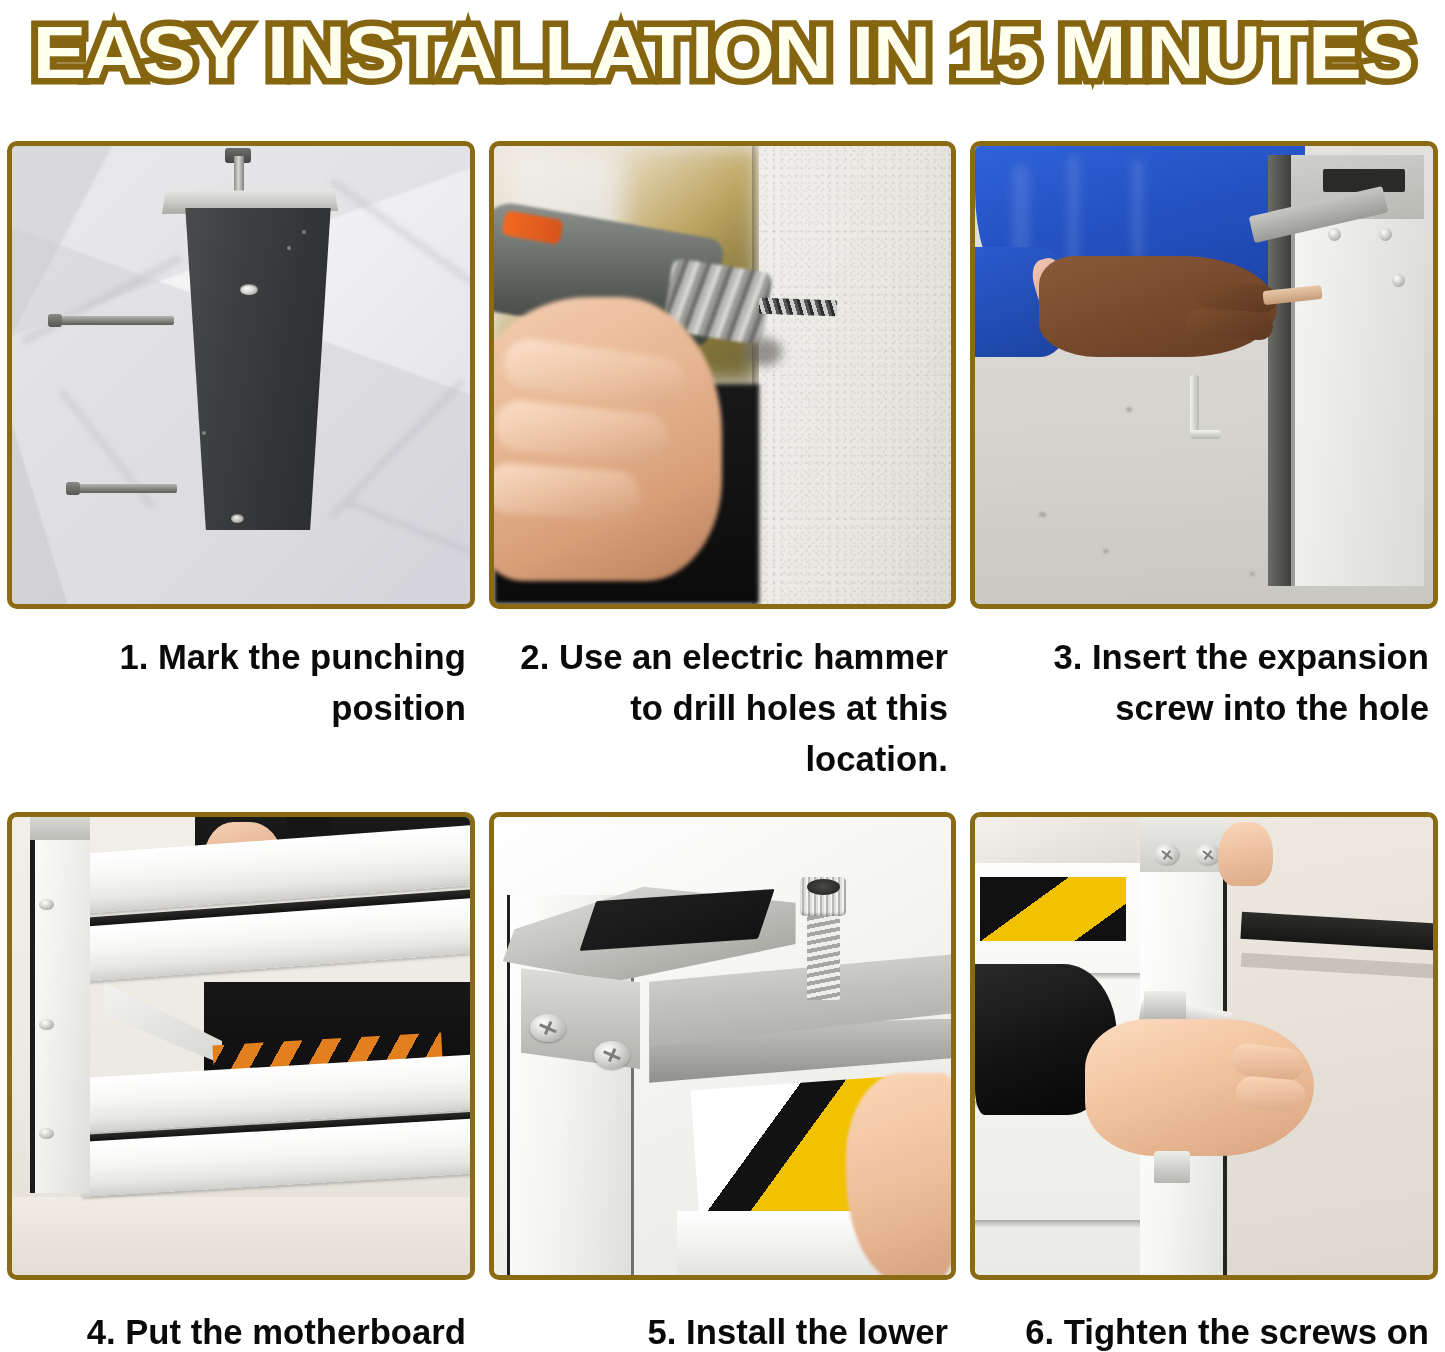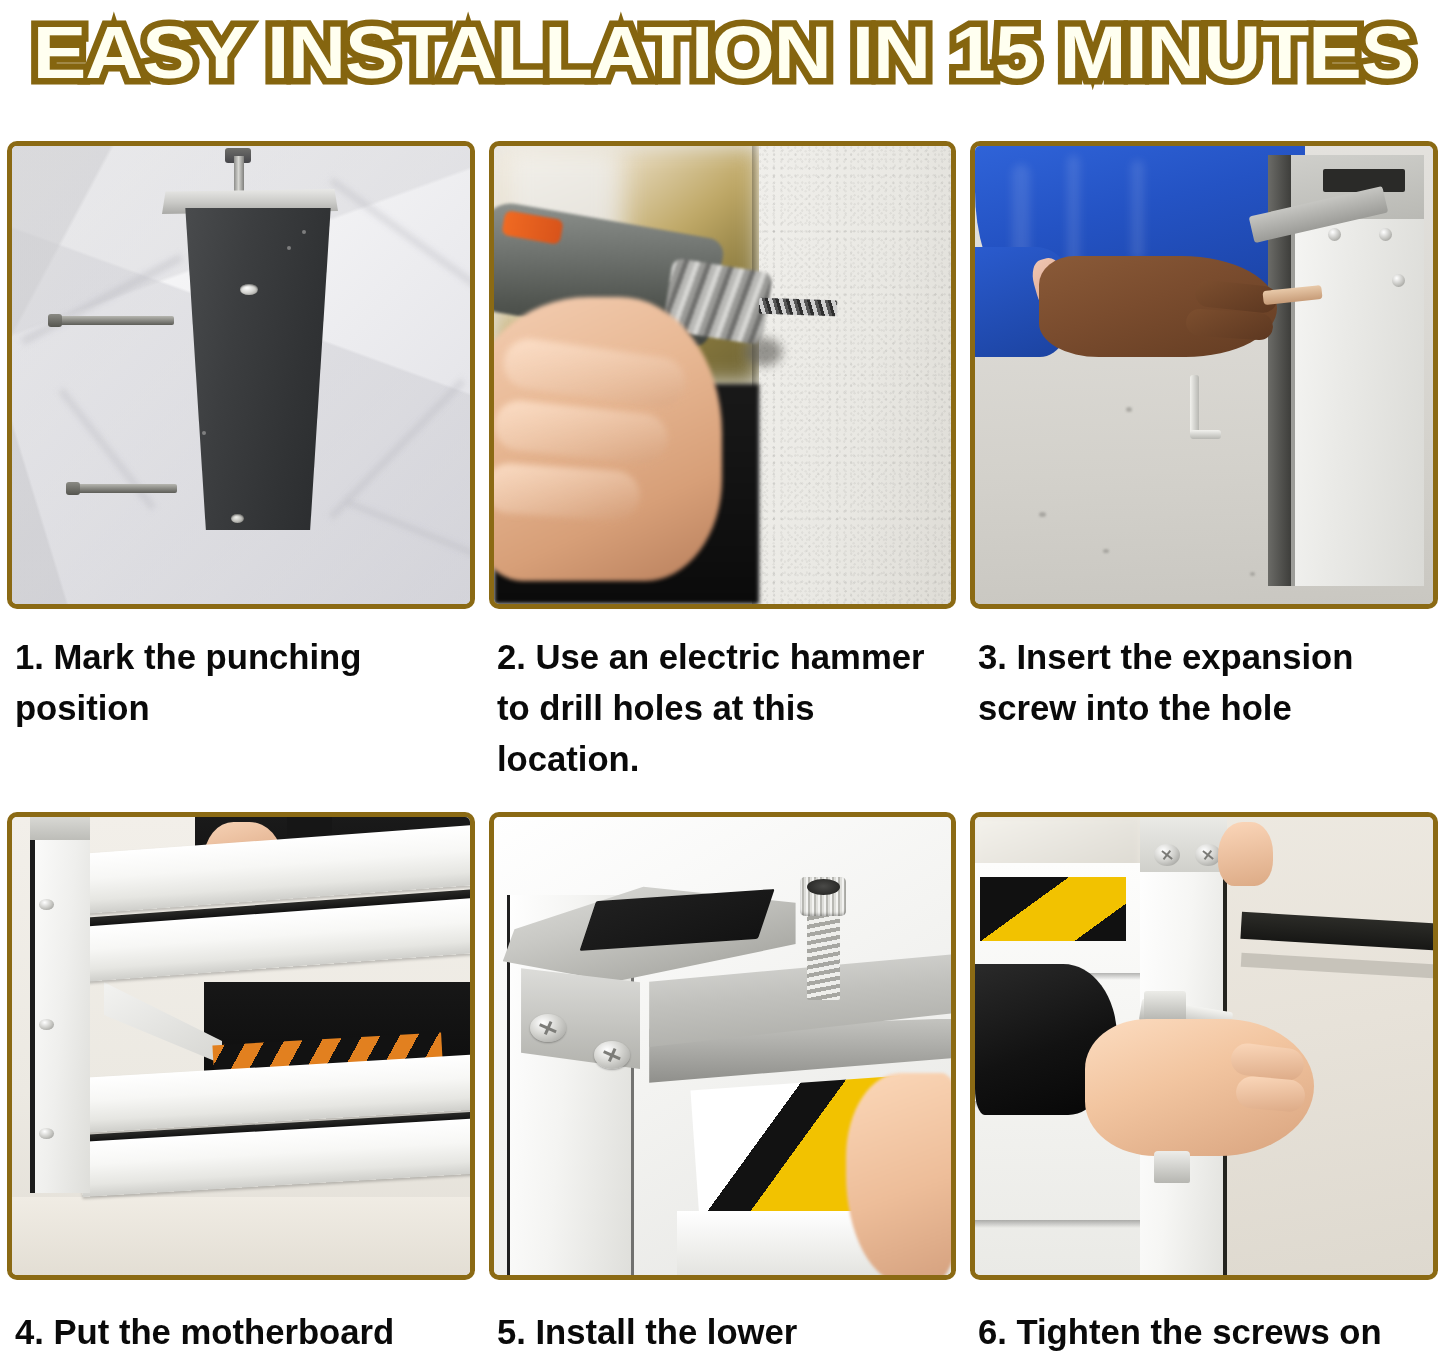--- a/index.html
+++ b/index.html
@@ -45,20 +45,21 @@
     left: 0;
     width: 1445px;
   }
   .row {
     display: flex;
     width: 1445px;
   }
   .cell {
     width: 481.6px;
     padding: 8px 7px;
+    text-align: right;
   }
 
   .panel {
     width: 100%;
     height: 468px;
     border: 5px solid #8B6A14;
     border-radius: 10px;
     overflow: hidden;
     position: relative;
     background: #e9e9e9;

